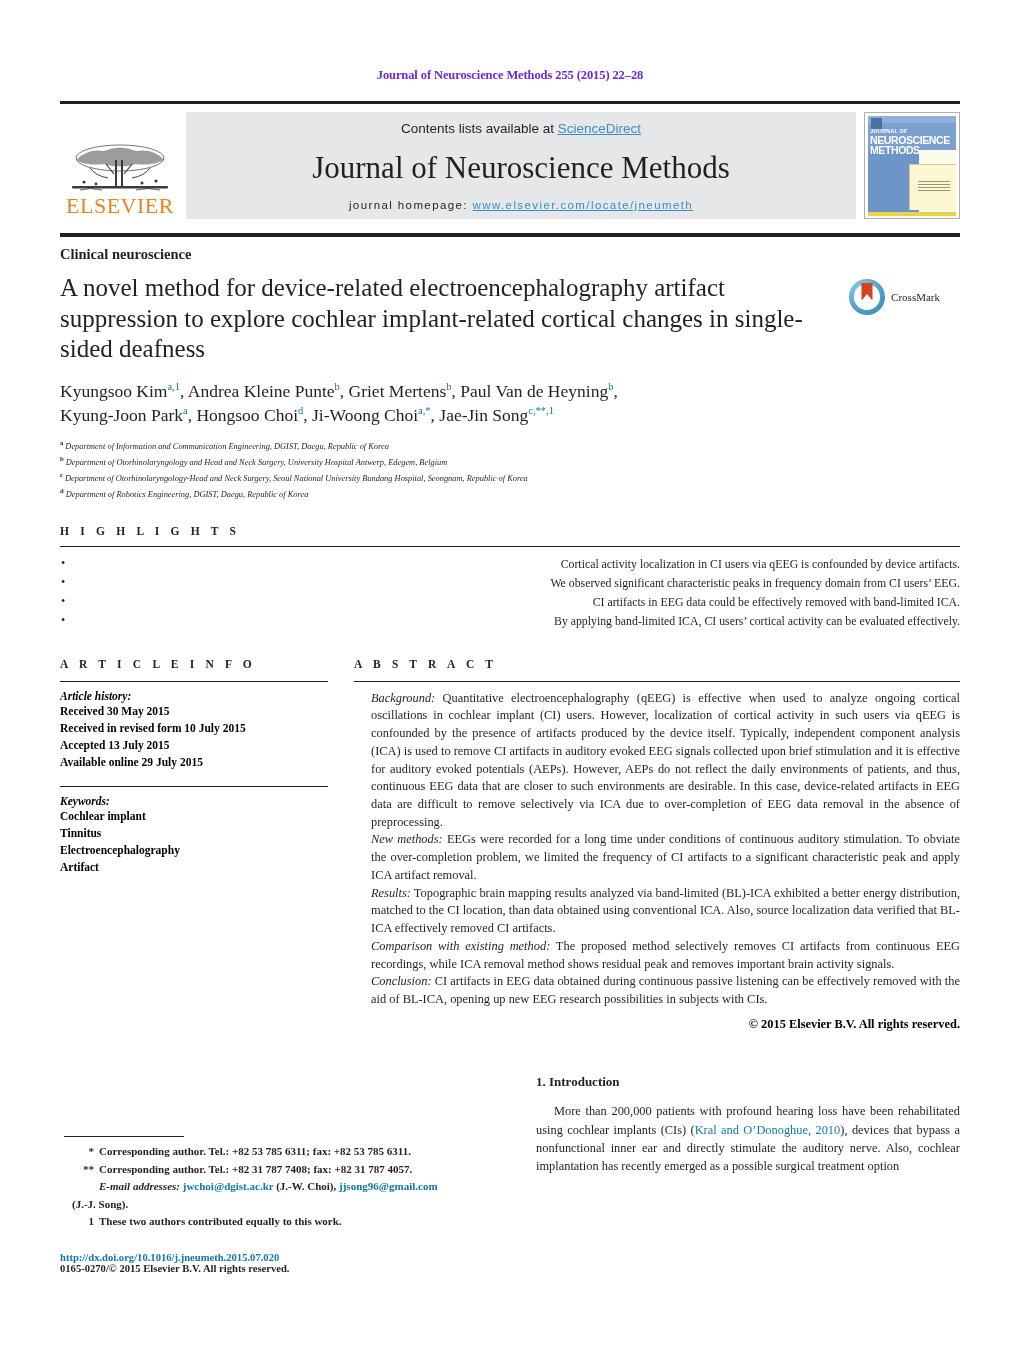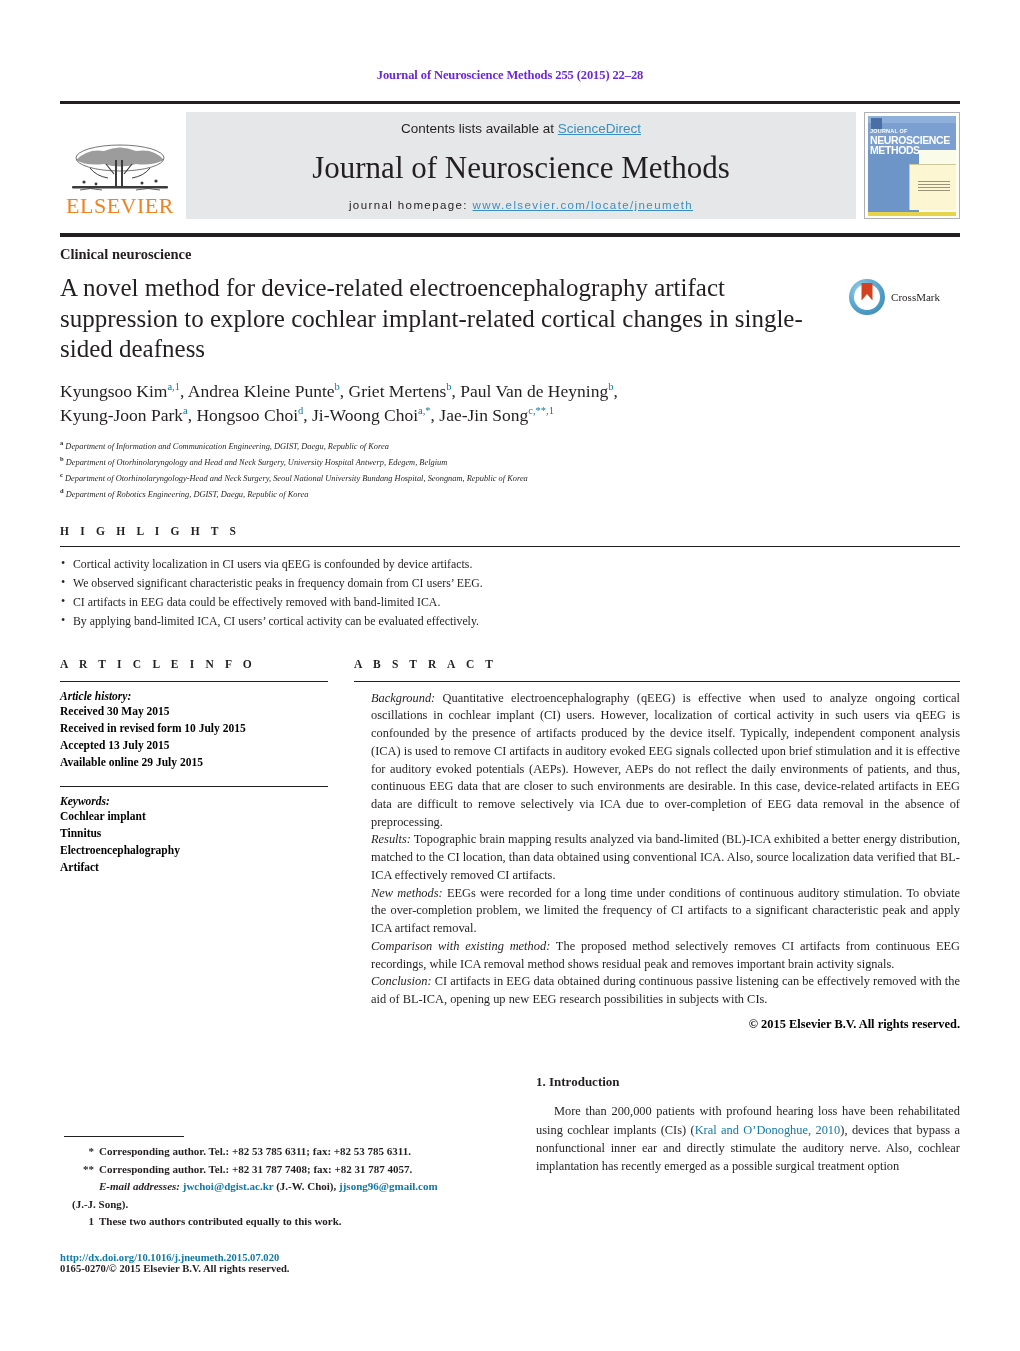--- a/index.html
+++ b/index.html
@@ -149,21 +149,21 @@
 
   
   .highlights { margin: 24px 60px 0 60px; }
   .hl-head {
     font-size: 11.5px; font-weight: bold; letter-spacing: 4.2px;
     color:#231f20; margin-bottom: 9px;
   }
   .hl-rule { border-top: 1px solid #231f20; margin-bottom: 8px; }
   .hl-list { list-style:none; margin:0; padding:0; }
   .hl-list li {
-    font-size: 11.8px; line-height: 1.62; color:#231f20; position: relative; padding-left: 13px;
+    font-size: 11.8px; line-height: 1.62; color:#231f20; position: relative; padding-left: 13px; text-align: right;
   }
   .hl-list li::before { content: "\2022"; position:absolute; left:1px; top:-1px; font-size: 12px; }
 
   
   .info-abs { margin: 26px 60px 0 60px; display:flex; gap:26px; }
   .col-info { flex: 0 0 268px; }
   .col-abs  { flex: 1 1 auto; }
   .ci-head, .ab-head {
     font-size: 11.5px; font-weight: bold; letter-spacing: 4.2px; color:#231f20;
     margin-bottom: 11px;
@@ -319,22 +319,22 @@
         <p class="kw-line">Electroencephalography</p>
         <p class="kw-line">Artifact</p>
       </div>
     </div>
 
     <div class="col-abs">
       <div class="ab-head">A B S T R A C T</div>
       <div class="ab-rule"></div>
 
       <p class="ab-p"><em>Background:</em><span> Quantitative electroencephalography (qEEG) is effective when used to analyze ongoing cortical oscillations in cochlear implant (CI) users. However, localization of cortical activity in such users via qEEG is confounded by the presence of artifacts produced by the device itself. Typically, independent component analysis (ICA) is used to remove CI artifacts in auditory evoked EEG signals collected upon brief stimulation and it is effective for auditory evoked potentials (AEPs). However, AEPs do not reflect the daily environments of patients, and thus, continuous EEG data that are closer to such environments are desirable. In this case, device-related artifacts in EEG data are difficult to remove selectively via ICA due to over-completion of EEG data removal in the absence of preprocessing.</span></p>
+      <p class="ab-p"><em>New methods:</em><span> EEGs were recorded for a long time under conditions of continuous auditory stimulation. To obviate the over-completion problem, we limited the frequency of CI artifacts to a significant characteristic peak and apply ICA artifact removal.</span></p>
       <p class="ab-p"><em>Results:</em><span> Topographic brain mapping results analyzed via band-limited (BL)-ICA exhibited a better energy distribution, matched to the CI location, than data obtained using conventional ICA. Also, source localization data verified that BL-ICA effectively removed CI artifacts.</span></p>
-      <p class="ab-p"><em>New methods:</em><span> EEGs were recorded for a long time under conditions of continuous auditory stimulation. To obviate the over-completion problem, we limited the frequency of CI artifacts to a significant characteristic peak and apply ICA artifact removal.</span></p>
       <p class="ab-p"><em>Comparison with existing method:</em><span> The proposed method selectively removes CI artifacts from continuous EEG recordings, while ICA removal method shows residual peak and removes important brain activity signals.</span></p>
       <p class="ab-p"><em>Conclusion:</em><span> CI artifacts in EEG data obtained during continuous passive listening can be effectively removed with the aid of BL-ICA, opening up new EEG research possibilities in subjects with CIs.</span></p>
       <p class="ab-copy">© 2015 Elsevier B.V. All rights reserved.</p>
     </div>
   </div>
 
   <div class="bottom">
     <div class="col-left-bot">
       <div class="fn-rule"></div>
       <div class="footnotes">

